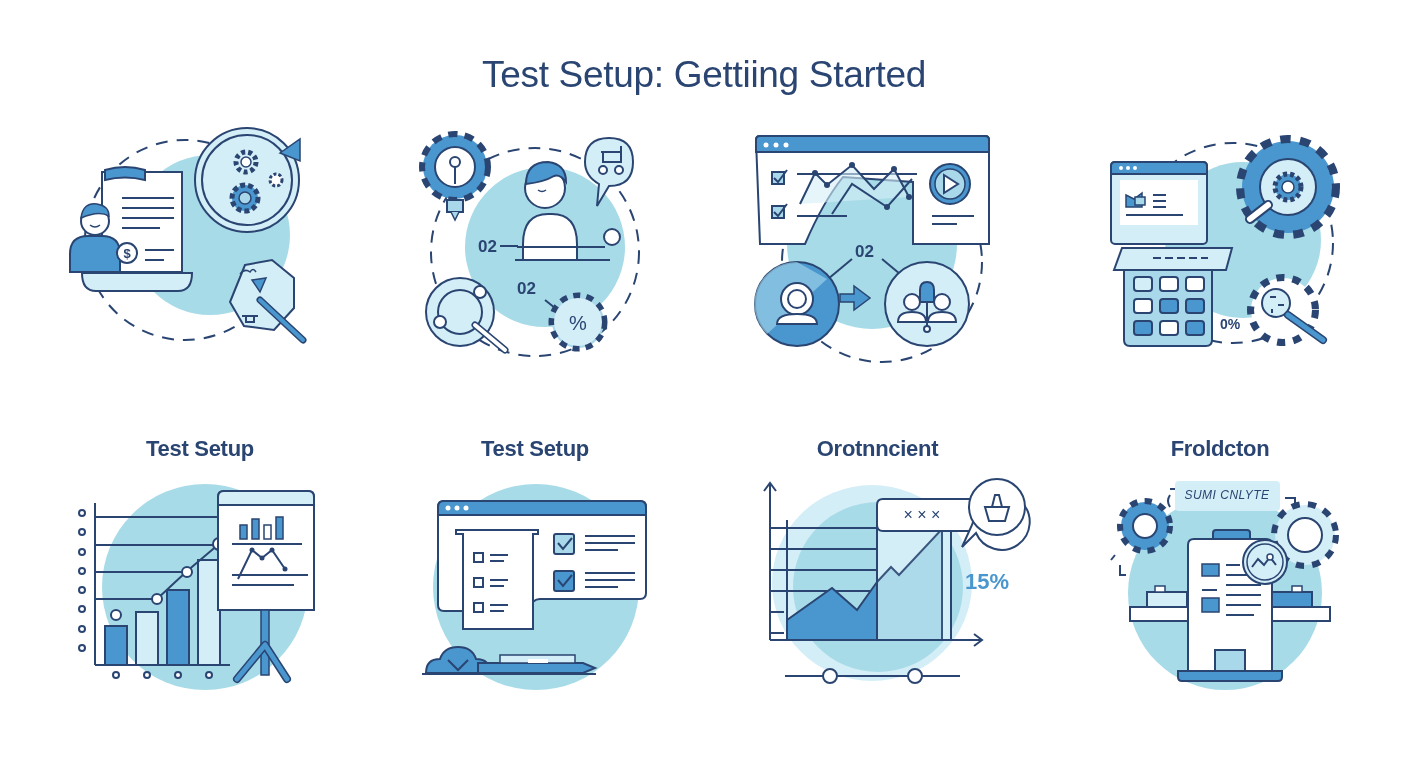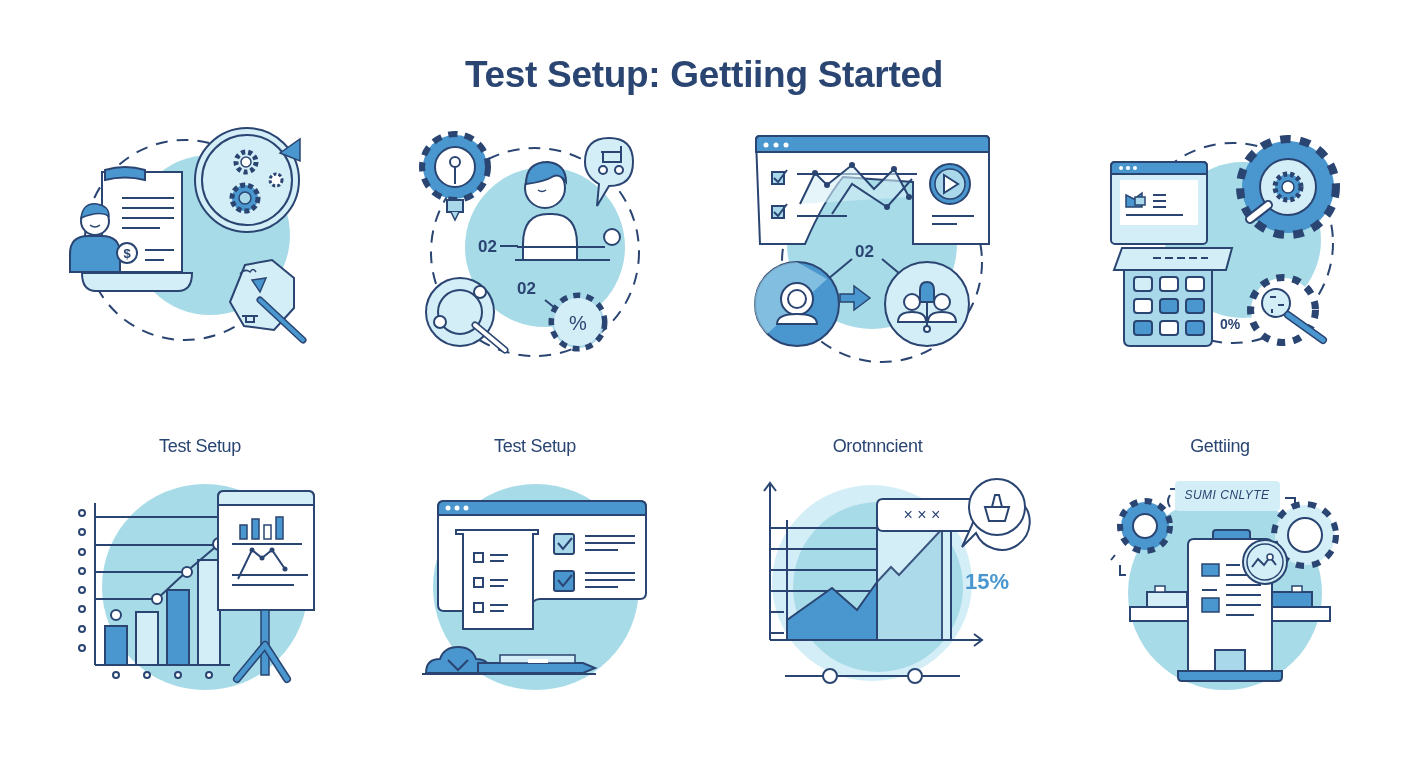--- a/index.html
+++ b/index.html
@@ -1,22 +1,22 @@
 <!DOCTYPE html>
 <html><head>
 <meta charset="utf-8">
 <style>
   html, body { margin: 0; padding: 0; background: #ffffff; }
   body { width: 1408px; height: 768px; position: relative; overflow: hidden;
          font-family: "Liberation Sans", "DejaVu Sans", sans-serif; }
   .title { position: absolute; left: 0; top: 54px; width: 1408px; text-align: center;
-           font-size: 37px; font-weight: bold; color: #2a4572; letter-spacing: -0.3px; }
+           font-size: 37px; font-weight: normal; color: #2a4572; letter-spacing: -0.3px; }
   .cell { position: absolute; }
   .cell svg { display: block; overflow: visible; }
-  .label { position: absolute; text-align: center; font-size: 18px; font-weight: normal;
+  .label { position: absolute; text-align: center; font-size: 22px; font-weight: bold;
            color: #2a4572; letter-spacing: -0.3px; }
   .num { font-family: "Liberation Sans", "DejaVu Sans", sans-serif; font-weight: bold; }
 </style>
 </head>
 <body>
 
 <div class="title">Test Setup: Gettiing Started</div>
 
 <div class="cell" style="left:60px;top:120px;">
 <svg width="260" height="235" viewBox="0 0 260 235">
@@ -231,21 +231,21 @@
     <path d="M162 172 h6 M170 180 h6 M164 184 v4" stroke="#2a4572" stroke-width="2"></path>
     <line x1="180" y1="190" x2="215" y2="215" stroke="#2a4572" stroke-width="8" stroke-linecap="round"></line>
     <line x1="180" y1="190" x2="215" y2="215" stroke="#4a97cf" stroke-width="5" stroke-linecap="round"></line>
   </g>
 </svg>
 </div>
 
 <div class="label" style="left:90px;top:436px;width:220px;">Test Setup</div>
 <div class="label" style="left:425px;top:436px;width:220px;">Test Setup</div>
 <div class="label" style="left:770px;top:436px;width:215px;">Orotnncient</div>
-<div class="label" style="left:1110px;top:436px;width:220px;">Gettiing</div>
+<div class="label" style="left:1110px;top:436px;width:220px;">Froldcton</div>
 
 <div class="cell" style="left:70px;top:475px;">
 <svg width="260" height="215" viewBox="0 0 260 215">
   <circle cx="135" cy="112" r="103" fill="#a8dbe8"></circle>
   <g>
     <line x1="25" y1="28" x2="25" y2="190" stroke="#2a4572" stroke-width="2"></line>
     <line x1="25" y1="190" x2="160" y2="190" stroke="#2a4572" stroke-width="2"></line>
     <g fill="#ffffff" stroke="#2a4572" stroke-width="2">
       <circle cx="12" cy="38" r="3"></circle>
           <circle cx="12" cy="57" r="3"></circle>

